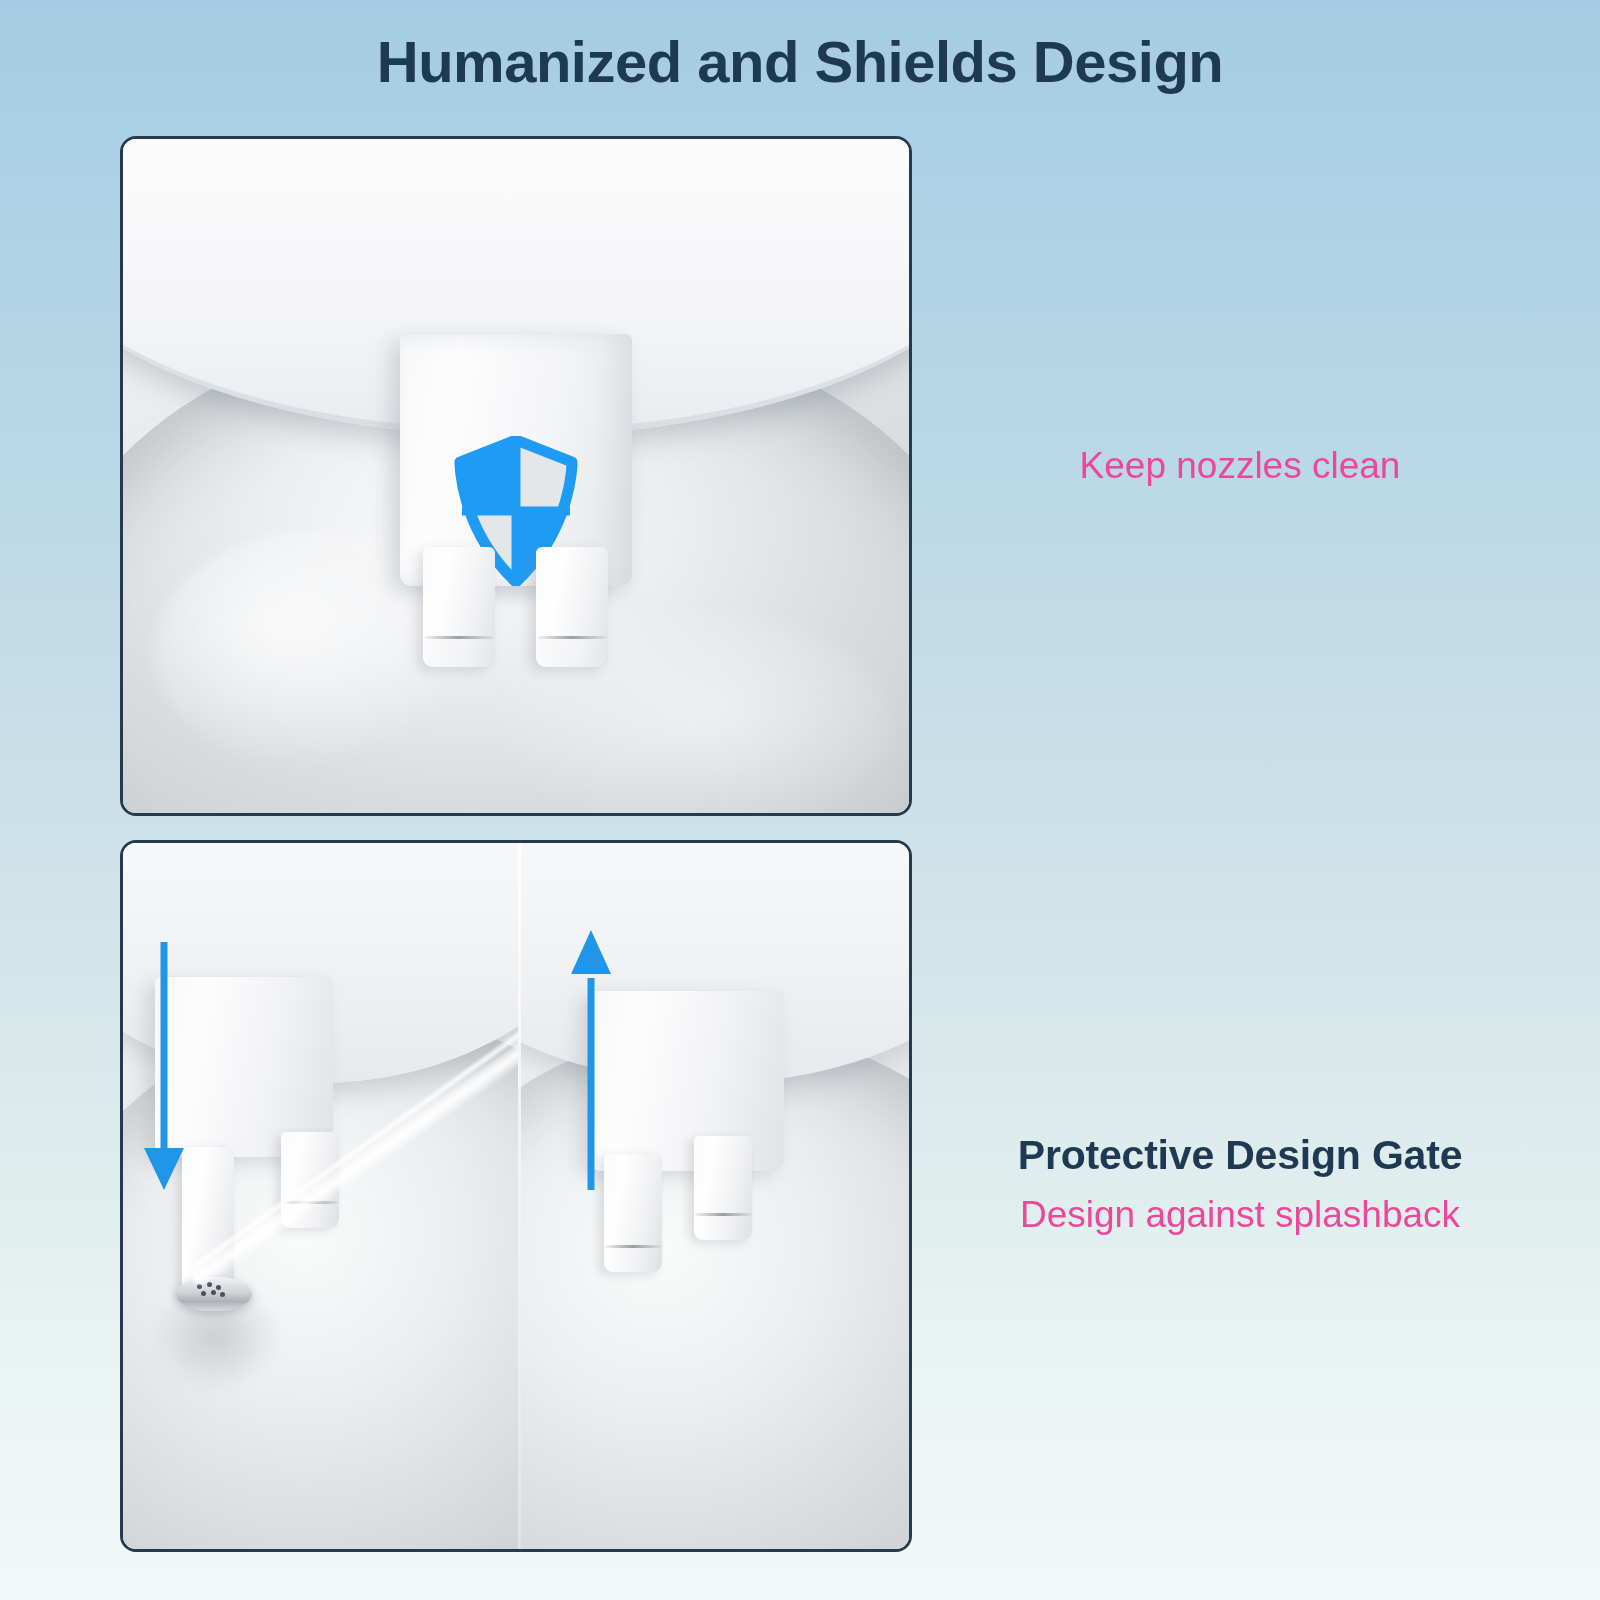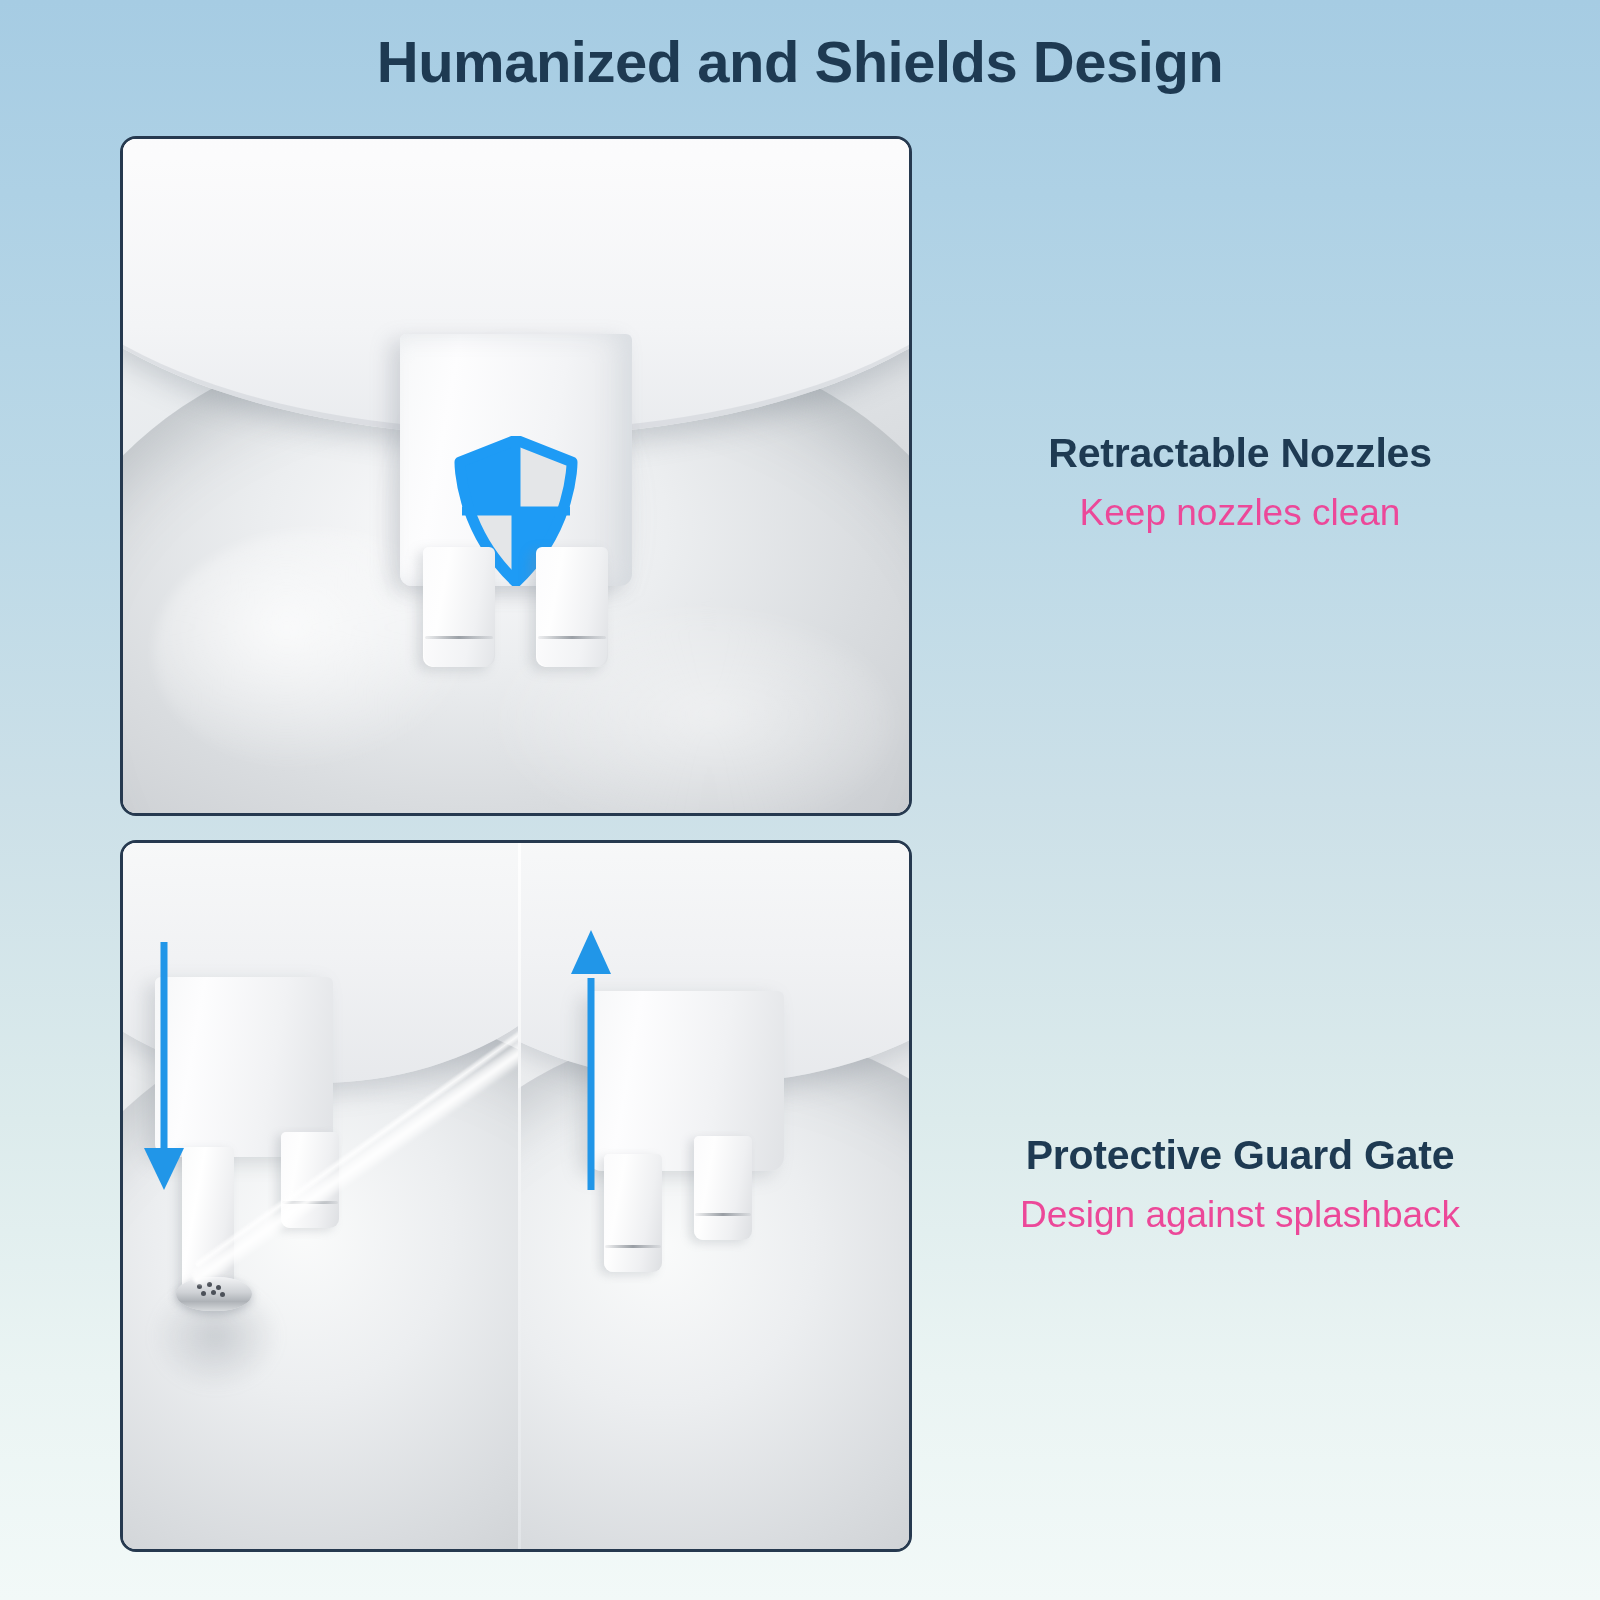--- a/index.html
+++ b/index.html
@@ -451,20 +451,19 @@
           <polygon points="23,2 3,46 43,46" fill="#2196e8"></polygon>
         </svg>
       </div>
     </div>
 
     <div class="split-divider"></div>
   </div>
 </div>
 
 <div class="caption" id="caption-nozzles">
-  <div class="caption-title">Retractable Nozzles</div>
   <div class="caption-sub">Keep nozzles clean</div>
 </div>
 
 <div class="caption" id="caption-guard">
-  <div class="caption-title">Protective Guard Gate</div>
+  <div class="caption-title">Protective Design Gate</div>
   <div class="caption-sub">Design against splashback</div>
 </div>
 
 </body></html>

